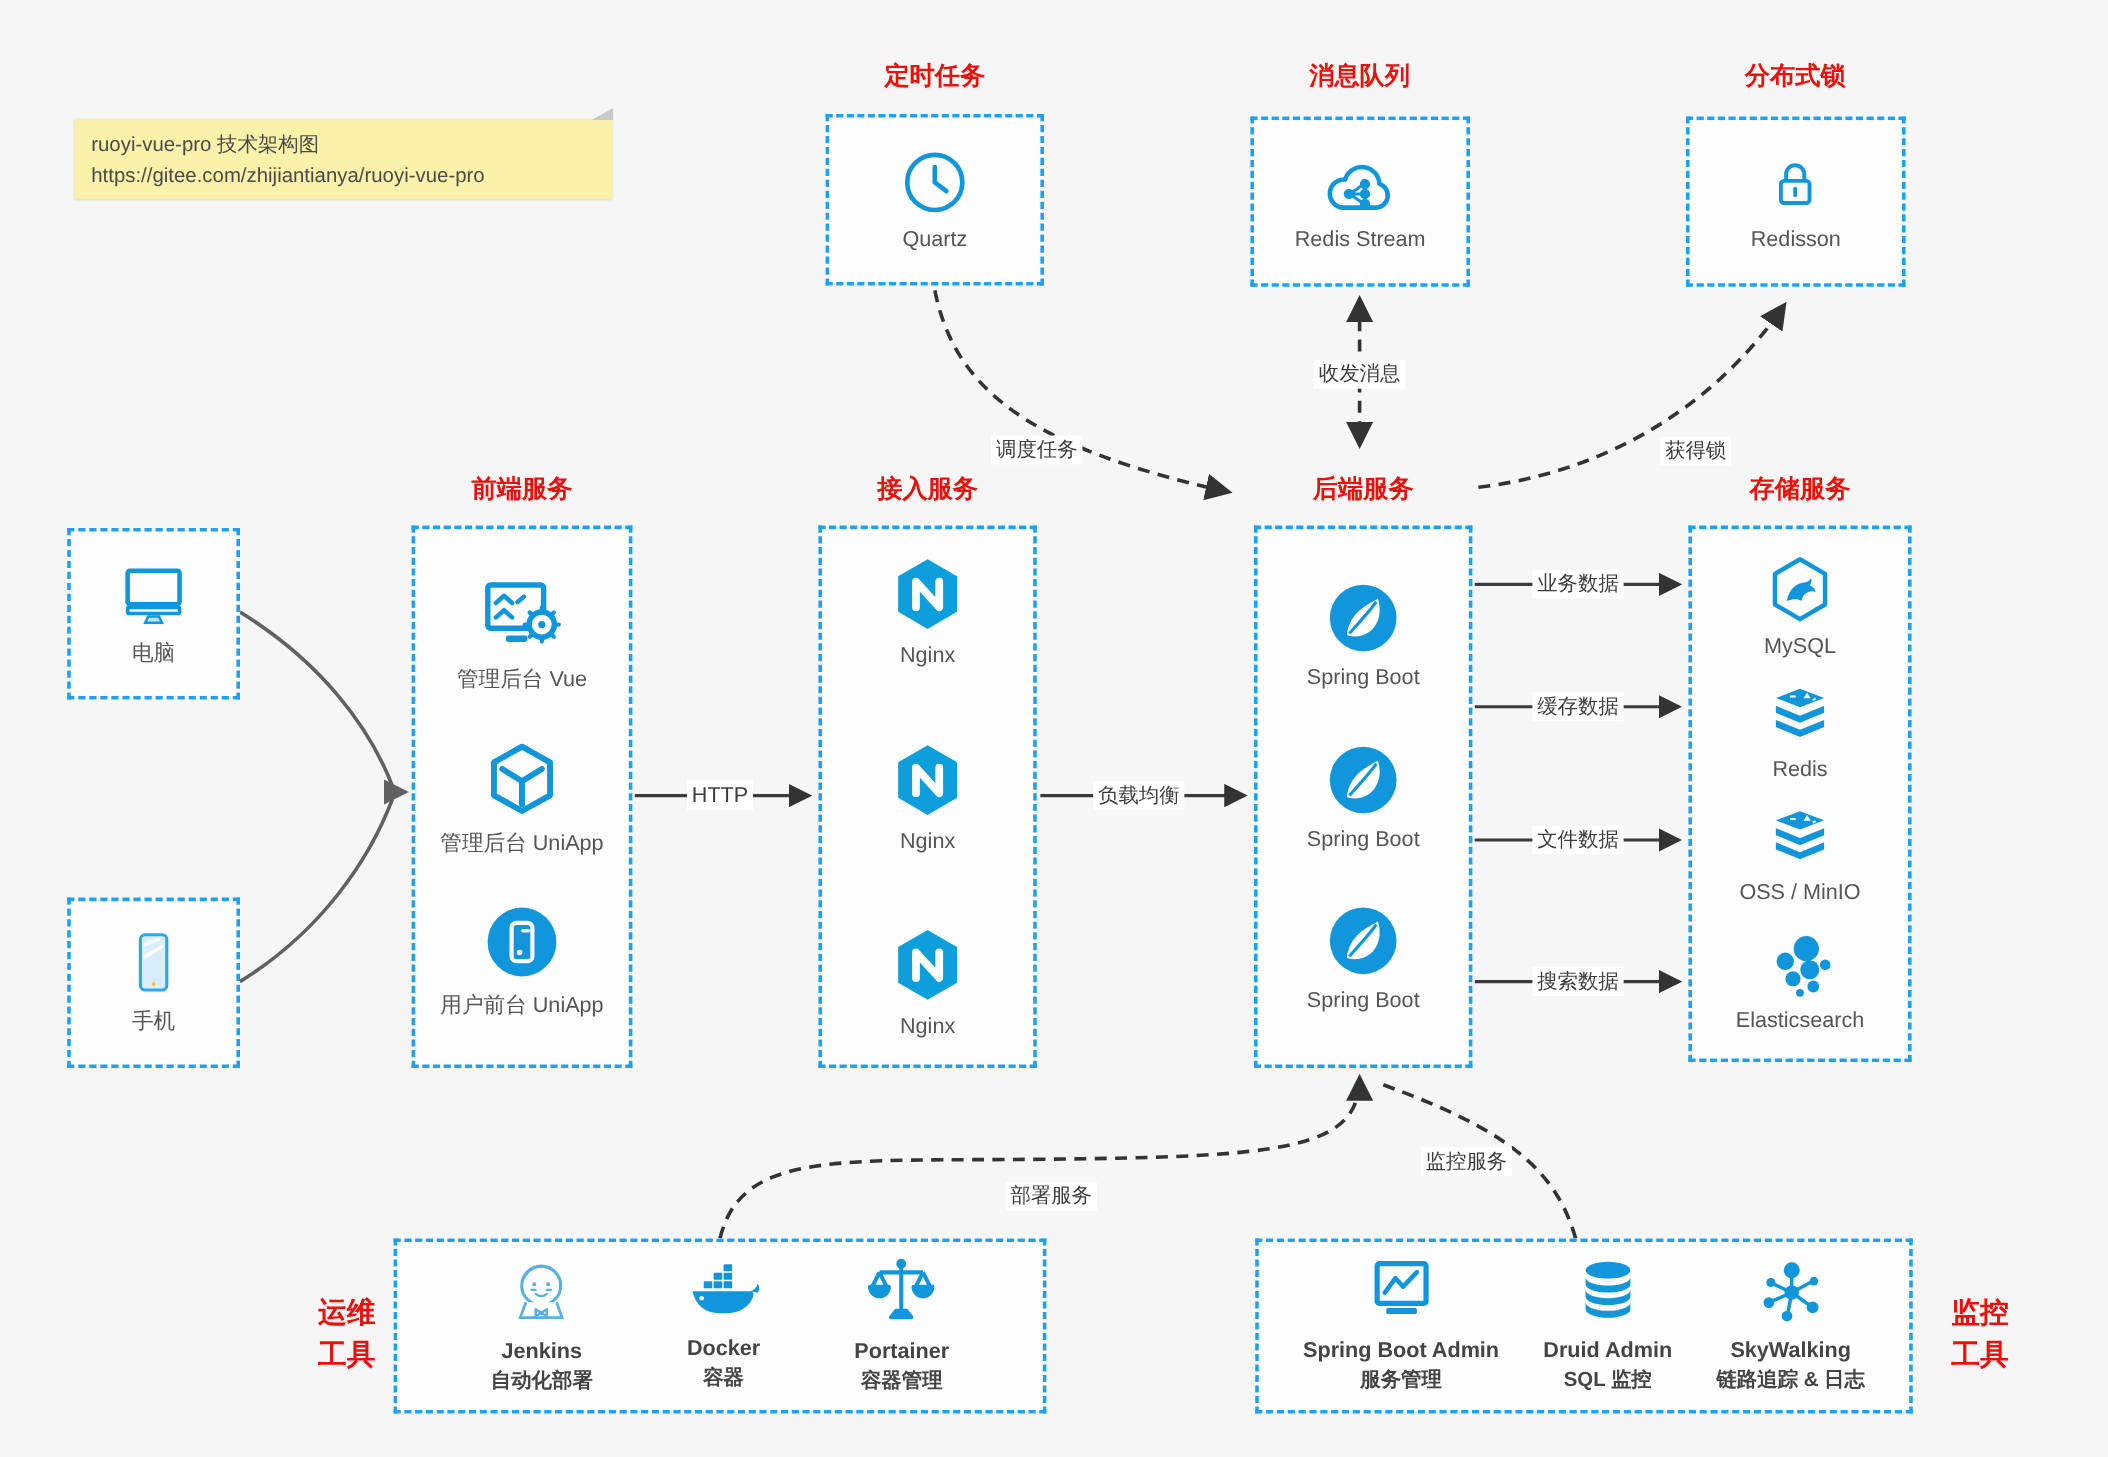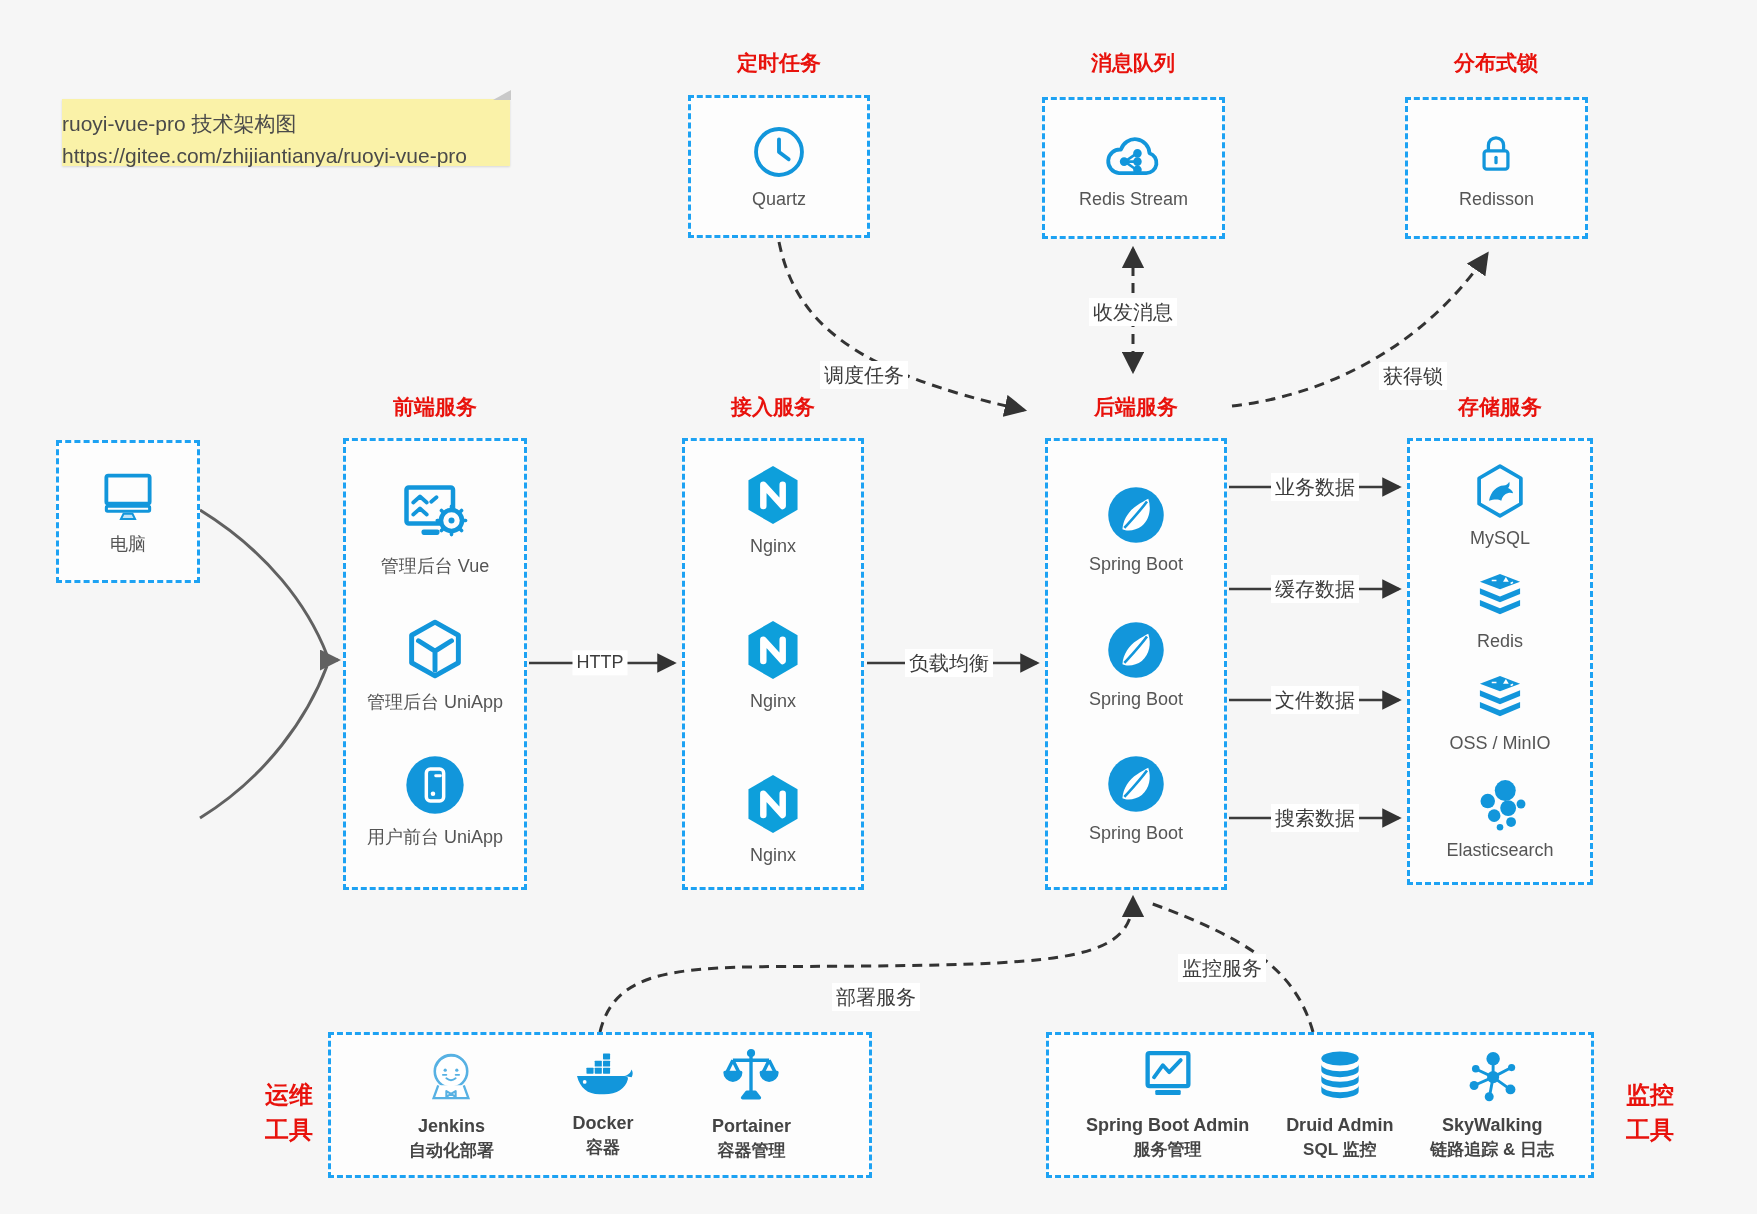--- a/index.html
+++ b/index.html
@@ -2,43 +2,43 @@
 <html><head>
 <meta charset="utf-8">
 <style>
   html,body{margin:0;padding:0;background:#f6f6f6;}
   .canvas{
     position:relative;width:1757px;height:1214px;background:#f6f6f6;overflow:hidden;
     font-family:"Liberation Sans","DejaVu Sans",sans-serif;color:#555;
   }
   
   .note{position:absolute;left:62px;top:99px;width:448px;height:67px;background:#faf2a8;
-        box-shadow:0 1px 2px rgba(0,0,0,.12);padding:9px 0;box-sizing:border-box;
-        font-size:21px;line-height:1.5;color:#4a4a4a;}
+        box-shadow:0 1px 2px rgba(0,0,0,.12);padding:9px 14px;box-sizing:border-box;
+        font-size:17px;line-height:1.5;color:#4a4a4a;}
   .note-fold{position:absolute;right:-1px;top:-9px;width:0;height:0;
         border-left:18px solid transparent;border-bottom:10px solid #c9c9c9;}
   
   .gtitle{position:absolute;transform:translateX(-50%);font-size:21px;font-weight:bold;
           color:#e8120c;white-space:nowrap;}
   .side-title{position:absolute;font-size:24px;font-weight:bold;color:#e8120c;
           text-align:center;line-height:1.45;transform:translateX(-50%);}
   
   .dbox{position:absolute;border:3px dashed #1da2f3;background:#fdfdfd;box-sizing:border-box;
         display:flex;align-items:center;justify-content:center;}
   .col{flex-direction:column;justify-content:space-evenly;}
   .row{flex-direction:row;justify-content:space-evenly;align-items:center;font-weight:bold;}
   .item{display:flex;flex-direction:column;align-items:center;text-align:center;}
   .ilabel{font-size:18px;color:#555;margin-top:8px;white-space:nowrap;}
   .iname{font-size:18px;color:#444;margin-top:8px;line-height:1.45;white-space:nowrap;}
   .idesc{font-size:17px;color:#444;line-height:1.4;white-space:nowrap;}
   
   .wires{position:absolute;left:0;top:0;width:1757px;height:1214px;pointer-events:none;}
   
   .elabel{position:absolute;transform:translate(-50%,-50%);background:#ffffff;
-          padding:1px 4px;font-size:20px;color:#3c3c3c;white-space:nowrap;line-height:1.3;}
+          padding:1px 4px;font-size:17px;color:#3c3c3c;white-space:nowrap;line-height:1.3;}
   .elabel.en{font-size:18px;}
   svg.icon{display:block;}
 </style>
 </head>
 <body>
 
 <div class="canvas">
 
   <svg class="wires" width="1757" height="1214" viewBox="0 0 1757 1214">
     <defs>
@@ -91,20 +91,30 @@
   </div>
 
   <div class="dbox col" style="left:56px;top:440px;width:144px;height:143px;">
     <div class="item">
       <svg class="icon" width="62" height="56" viewBox="0 0 48 44">
         <rect x="7" y="6" width="34" height="22" rx="1.5" fill="none" stroke="#1296db" stroke-width="3"></rect>
         <rect x="7" y="30" width="34" height="4" rx="1" fill="none" stroke="#1296db" stroke-width="2.4"></rect>
         <path d="M20.5 36 h7 l2 4 h-11 z" fill="#bfe3f7" stroke="#1296db" stroke-width="1.6"></path>
       </svg>
       <div class="ilabel">电脑</div>
+    </div>
+  </div>
+  <div class="dbox col" style="left:56px;top:748px;width:144px;height:142px;">
+    <div class="item">
+      <svg class="icon" width="48" height="56" viewBox="0 0 48 56">
+        <rect x="13" y="4" width="22" height="46" rx="4" fill="#d9eefc" stroke="#2ea7ea" stroke-width="2.6"></rect>
+        <path d="M17 12 L28 8 M17 22 L31 14" stroke="#ffffff" stroke-width="3" stroke-linecap="round" opacity="0.9"></path>
+        <circle cx="24" cy="45" r="1.6" fill="#f5c242"></circle>
+      </svg>
+      <div class="ilabel">手机</div>
     </div>
   </div>
 
   <div class="dbox col" style="left:688px;top:95px;width:182px;height:143px;">
     <div class="item">
       <svg class="icon" width="58" height="58" viewBox="0 0 48 48">
         <circle cx="24" cy="24" r="19" fill="none" stroke="#1296db" stroke-width="3.2"></circle>
         <path d="M24 13.5 V24 L32 30" fill="none" stroke="#1296db" stroke-width="3.2" stroke-linecap="round" stroke-linejoin="round"></path>
       </svg>
       <div class="ilabel">Quartz</div>

